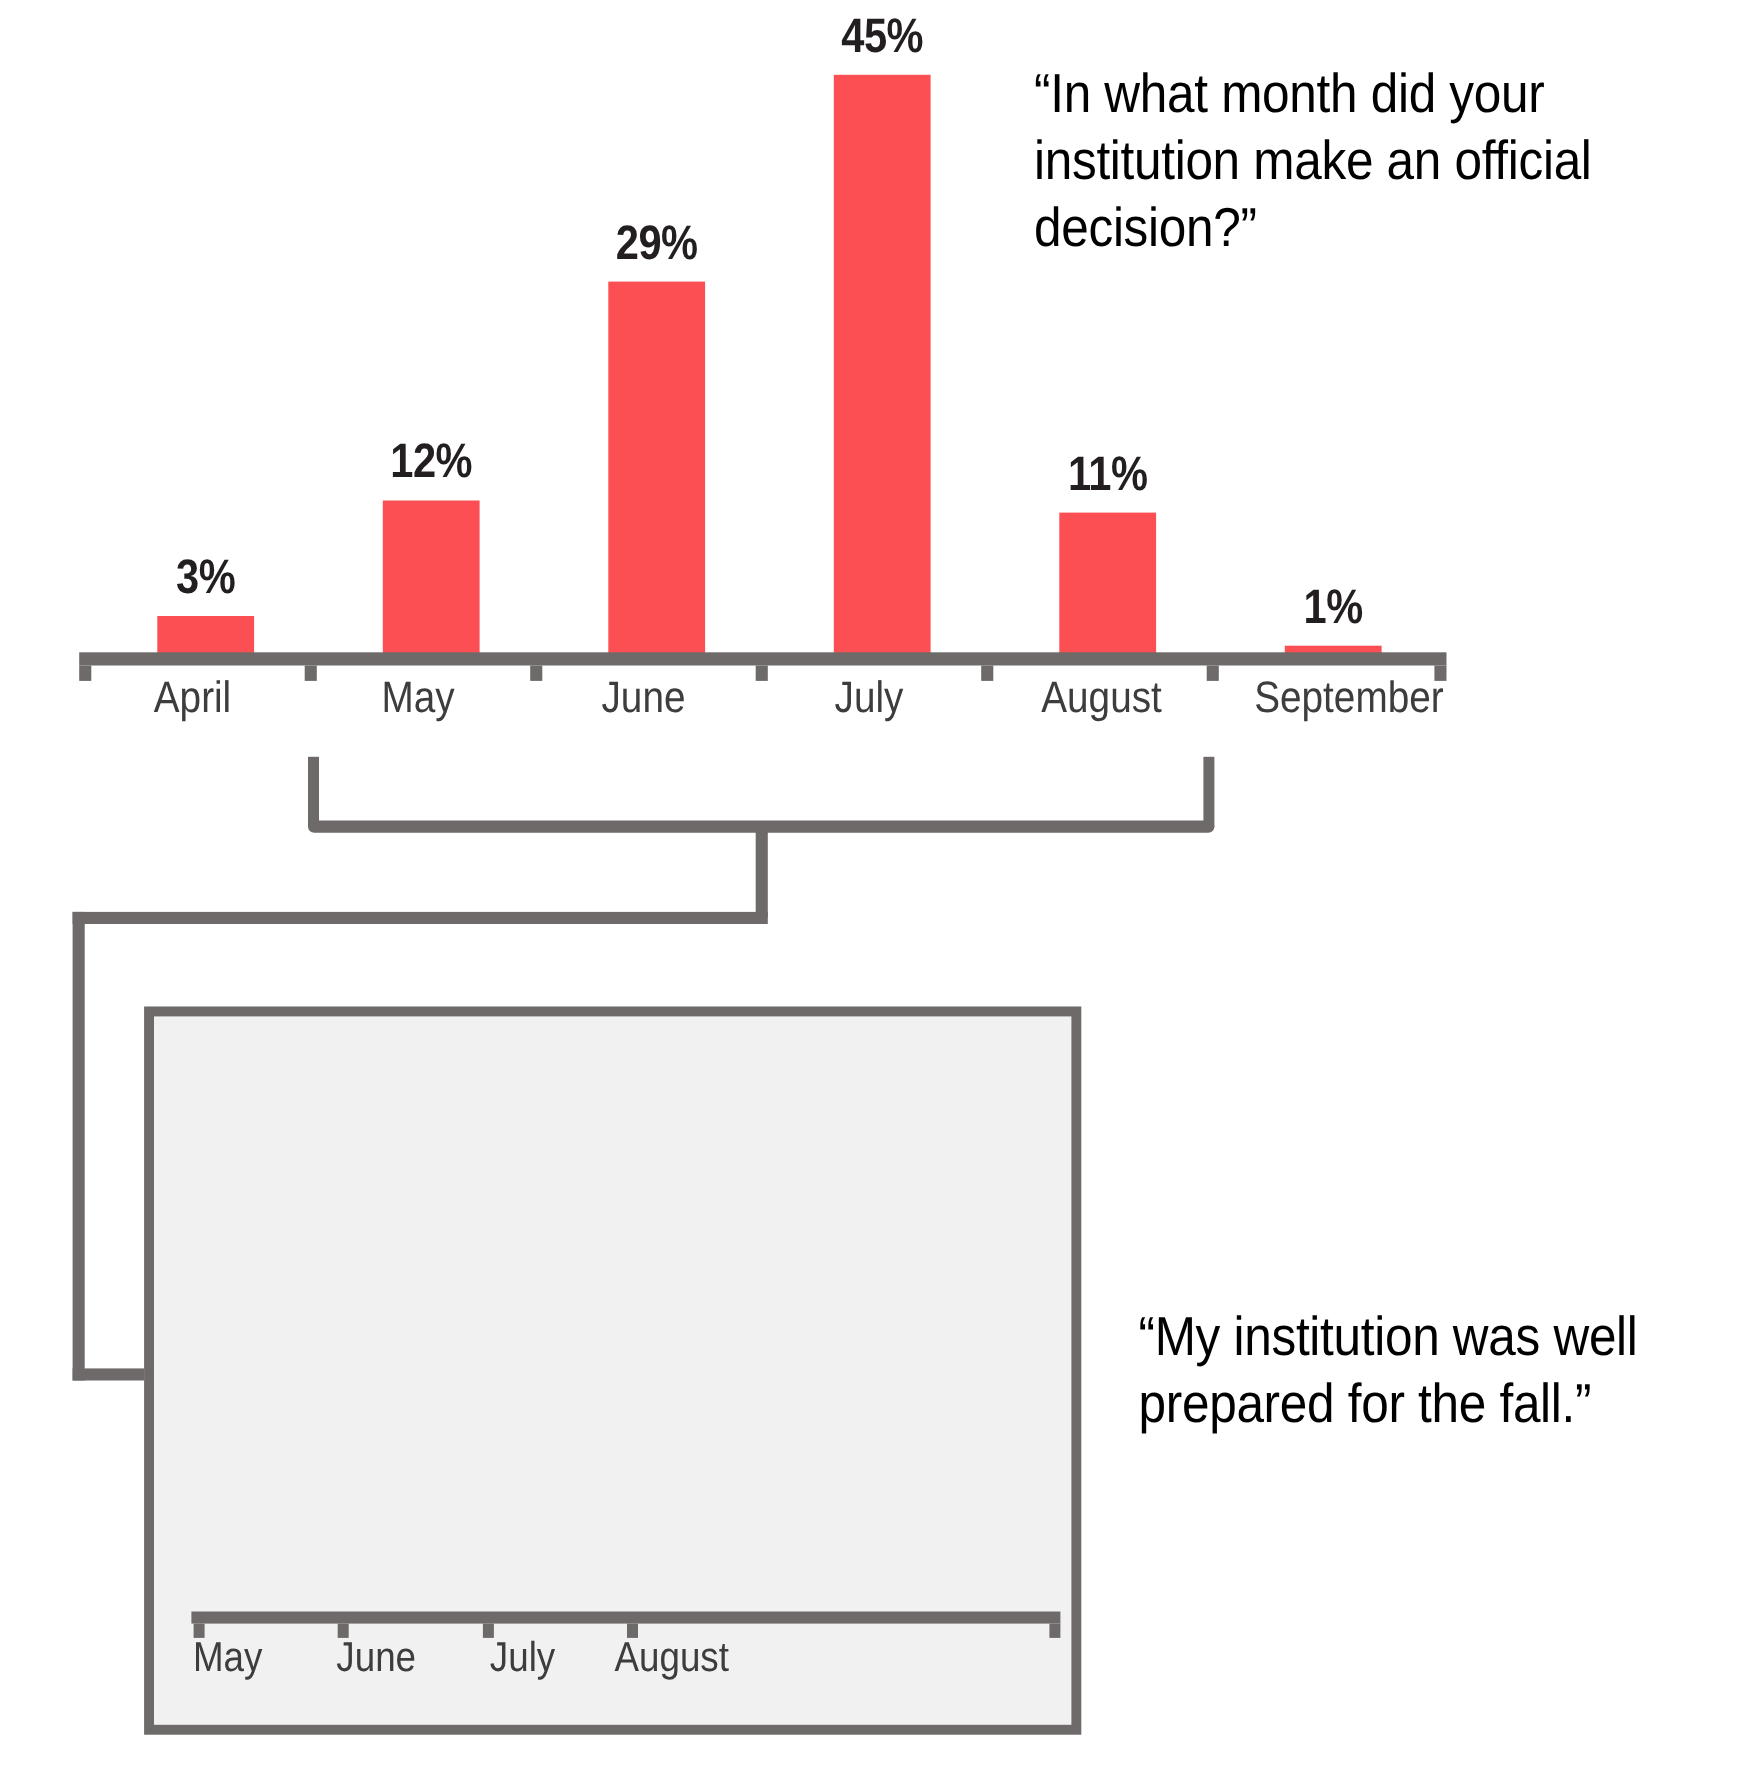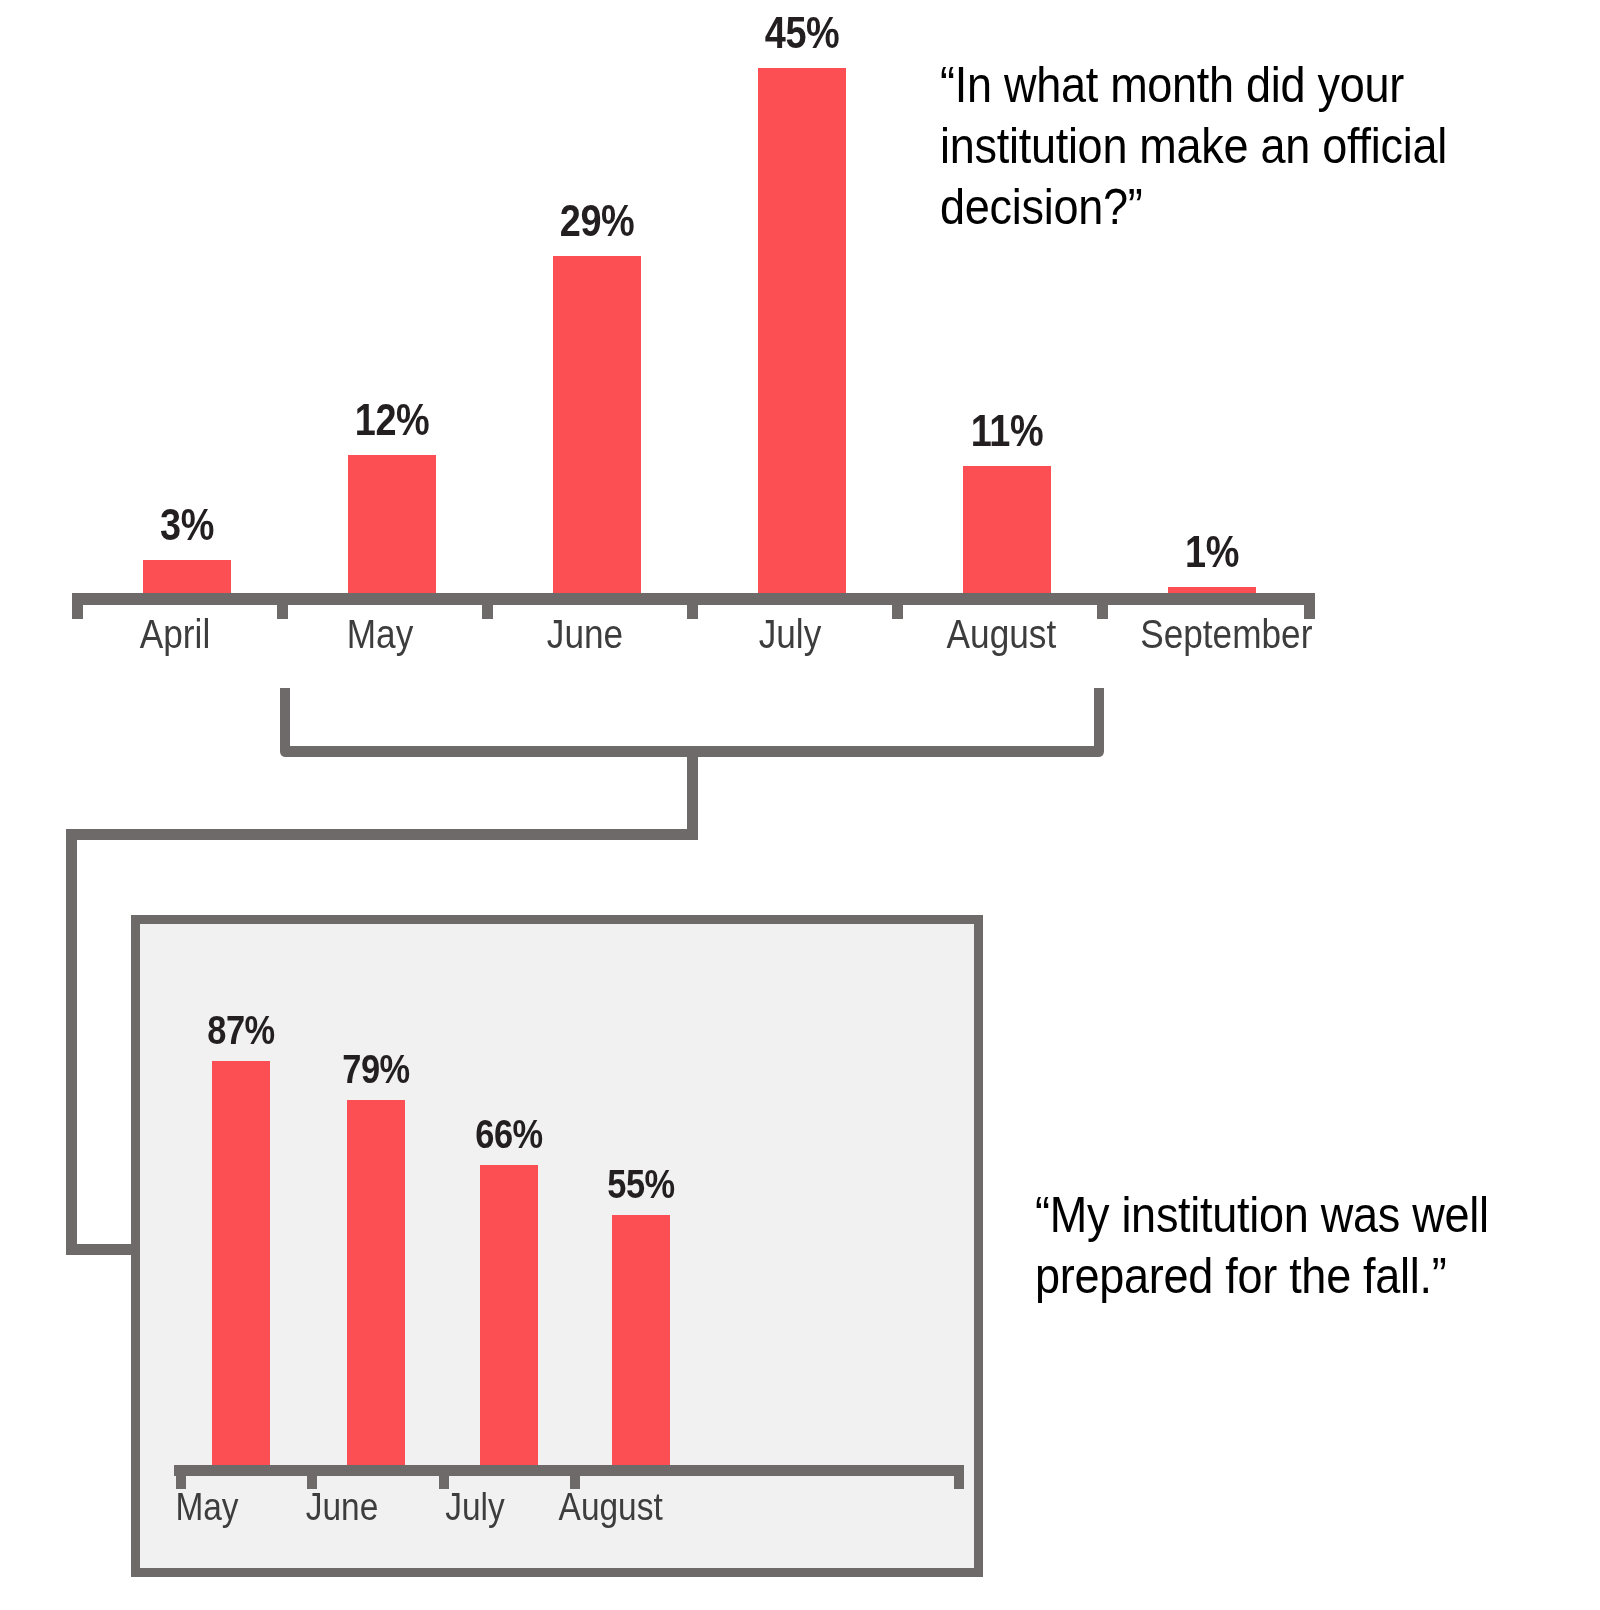--- a/index.html
+++ b/index.html
@@ -197,31 +197,20 @@
   <div class="cross"></div>
 </div>
 
 <div class="conn-seg" style="left:687px; top:751px; width:11px; height:83px;"></div>
 <div class="conn-seg" style="left:66px; top:829px; width:632px; height:11px;"></div>
 <div class="conn-seg" style="left:66px; top:829px; width:11px; height:426px;"></div>
 <div class="conn-seg" style="left:66px; top:1244px; width:78px; height:11px;"></div>
 
 <div id="panel">
 
-  <div id="panel-plot">
-    <div class="bar" style="left:38px;  width:58px; height:406px;"></div>
-    <div class="bar" style="left:173px; width:58px; height:367px;"></div>
-    <div class="bar" style="left:306px; width:58px; height:302px;"></div>
-    <div class="bar" style="left:438px; width:58px; height:252px;"></div>
-
-    <div class="val-label panel-val" style="left:22px;  width:90px; bottom:414px;">87%</div>
-    <div class="val-label panel-val" style="left:157px; width:90px; bottom:375px;">79%</div>
-    <div class="val-label panel-val" style="left:290px; width:90px; bottom:310px;">66%</div>
-    <div class="val-label panel-val" style="left:422px; width:90px; bottom:260px;">55%</div>
-  </div>
 
   <div id="panel-axis-line"></div>
 
   <div class="panel-tick" style="left:36px;"></div>
   <div class="panel-tick" style="left:167px;"></div>
   <div class="panel-tick" style="left:299px;"></div>
   <div class="panel-tick" style="left:430px;"></div>
   <div class="panel-tick" style="left:814px;"></div>
 
   <div class="cat-label panel-cat" style="left:22px;  width:90px;">May</div>

